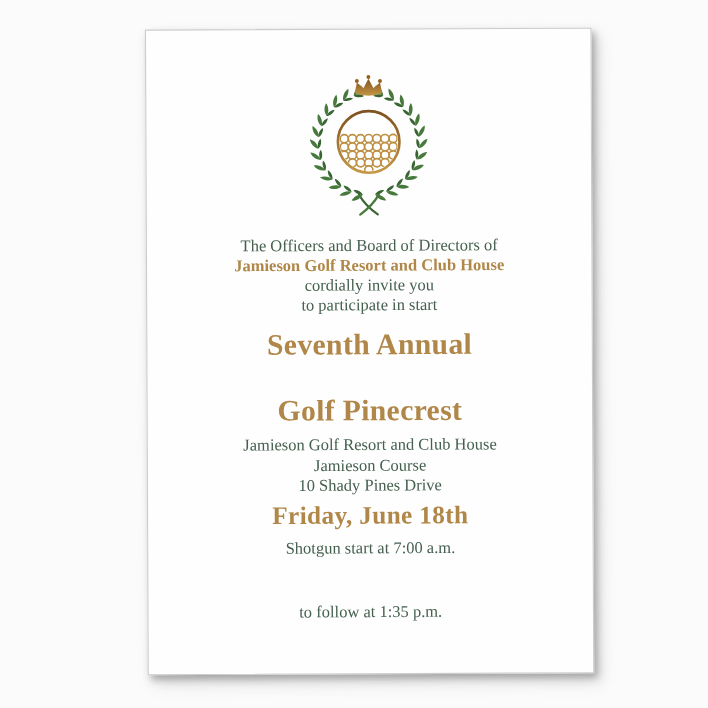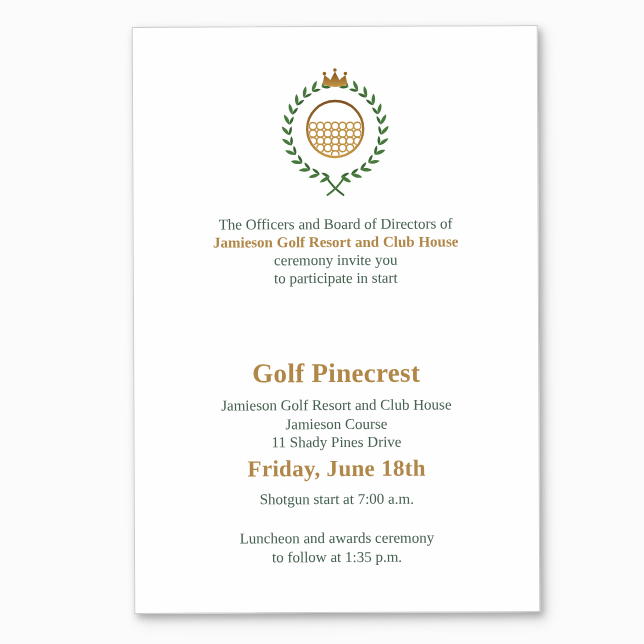--- a/index.html
+++ b/index.html
@@ -179,39 +179,39 @@
         <path d="M47.5 17.5 L49.5 8 L55.5 13 L60 4.5 L64.5 13 L70.5 8 L72.5 17.5 Q60 22.5 47.5 17.5 Z" fill="url(#goldGrad)"></path>
         <circle cx="49.5" cy="6.6" r="1.8" fill="#96631f"></circle>
         <circle cx="60" cy="3" r="1.8" fill="#96631f"></circle>
         <circle cx="70.5" cy="6.6" r="1.8" fill="#96631f"></circle>
       </g>
     </svg>
 
     <p class="intro">
       <span>The Officers and Board of Directors of</span><br>
       <span class="host">Jamieson Golf Resort and Club House</span><br>
-      <span>ceremony invite you</span><br>
+      <span>cordially invite you</span><br>
       <span>to participate in start</span>
     </p>
 
     <h1 class="title">
-      <br>
+      <span>Seventh Annual</span><br>
       <br>
       <span>Golf Pinecrest</span>
     </h1>
 
     <p class="venue">
       <span>Jamieson Golf Resort and Club House</span><br>
       <span>Jamieson Course</span><br>
-      <span>11 Shady Pines Drive</span>
+      <span>10 Shady Pines Drive</span>
     </p>
 
     <p class="date">Friday, June 18th</p>
 
     <p class="start">Shotgun start at 7:00 a.m.</p>
 
     <p class="closing">
-      <span>Luncheon and awards ceremony</span><br>
+      <br>
       <span>to follow at 1:35 p.m.</span>
     </p>
 
   </div>
 </div>
 
 </body></html>

